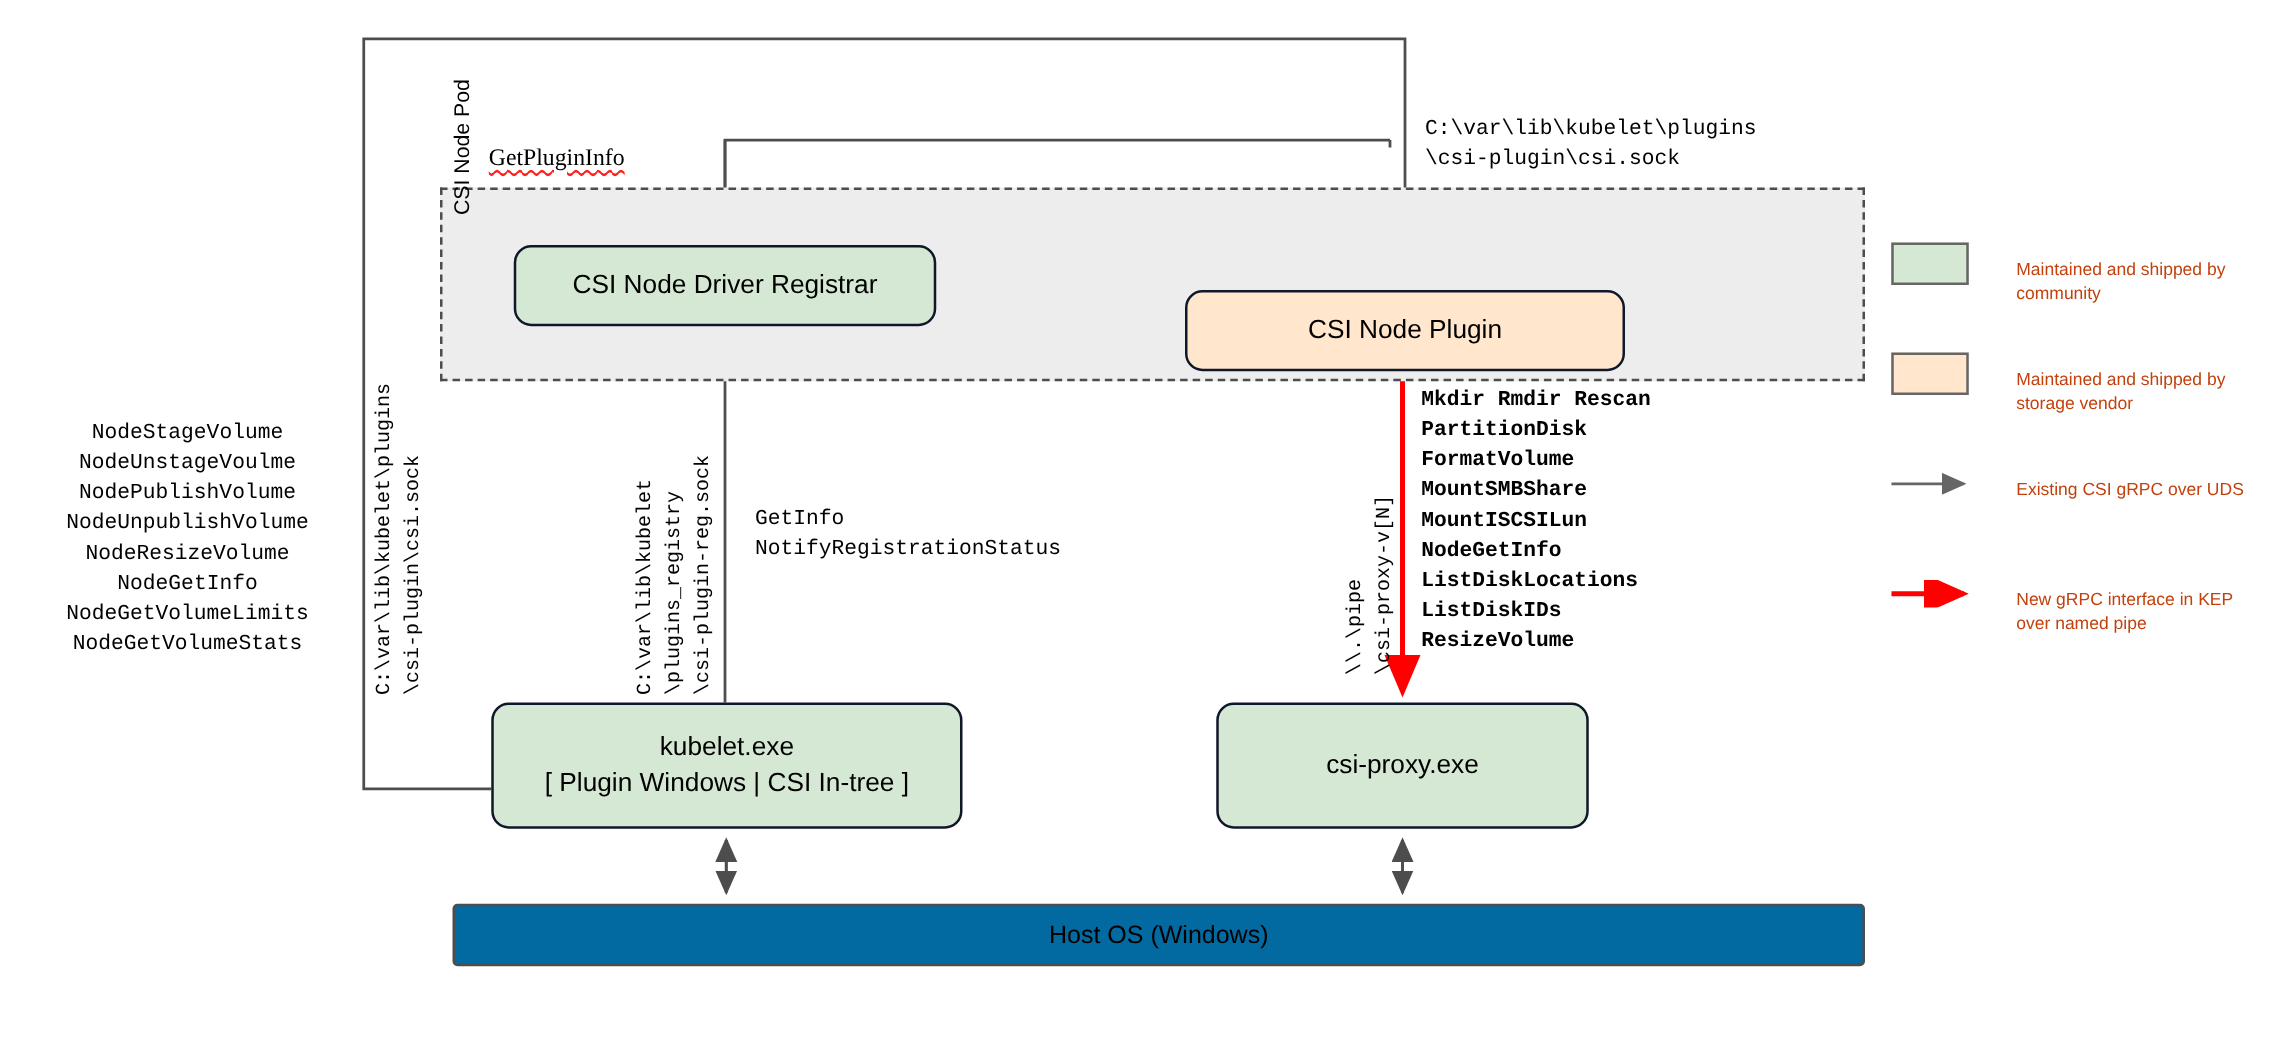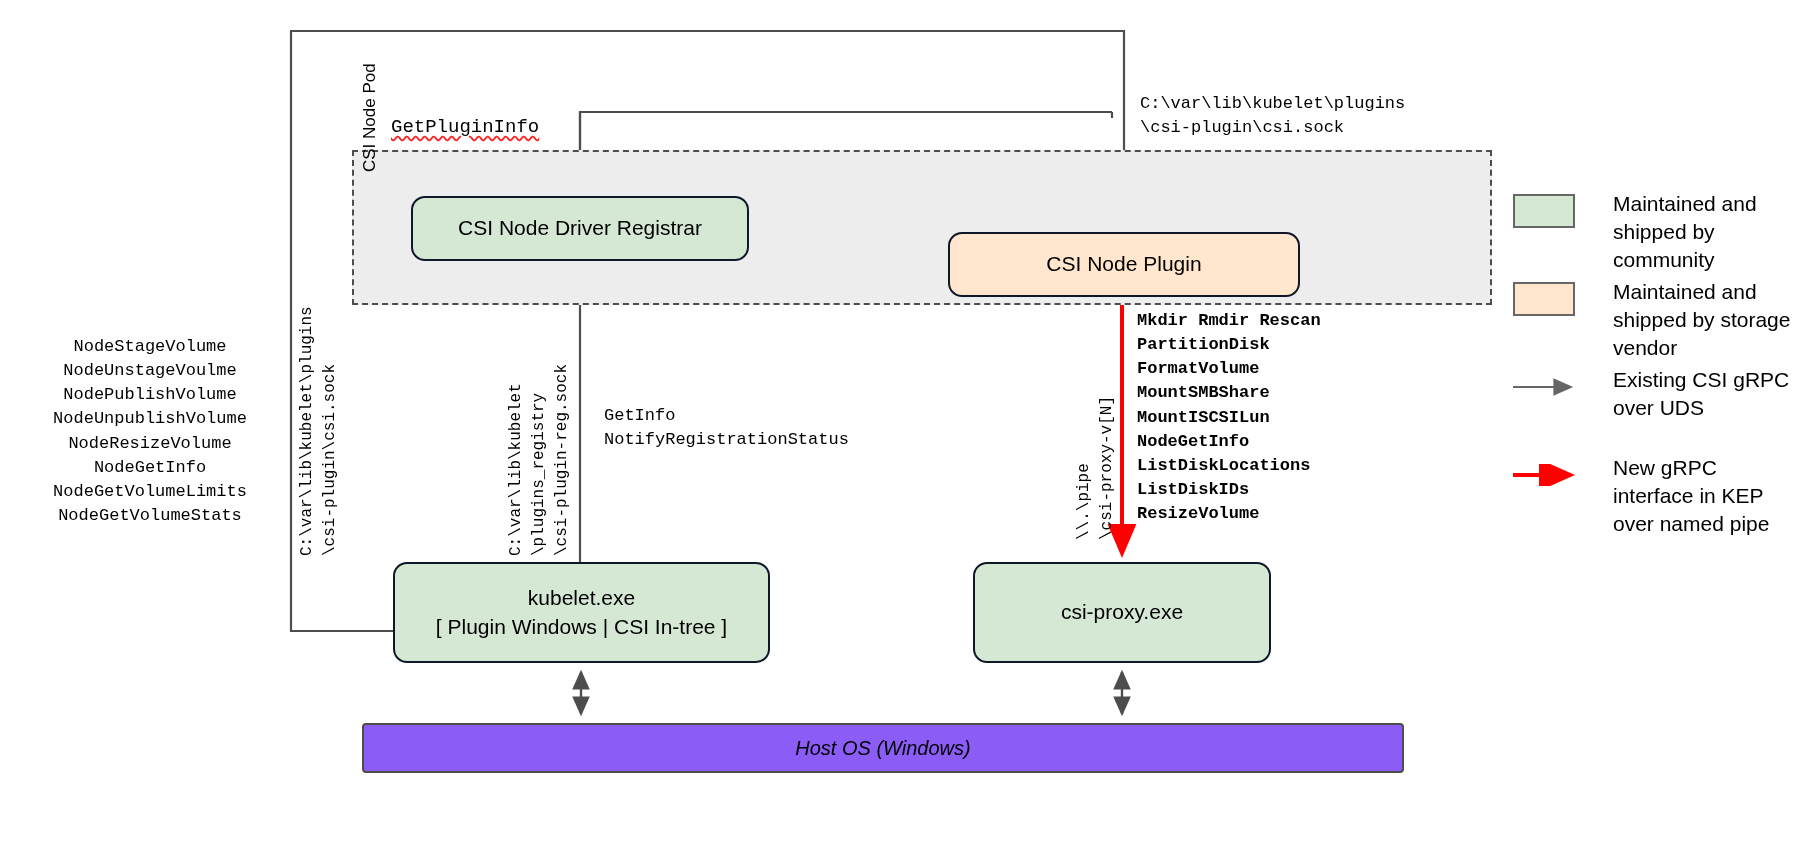--- a/index.html
+++ b/index.html
@@ -28,34 +28,33 @@
     font-size:21px;line-height:1.35;color:#000;
   }
   .green{background:#d5e8d4;}
   .yellow{background:#ffe6cc;margin-top:36px;}
 
   #box-registrar{left:411px;top:196px;width:338px;height:65px;}
   #box-nodeplugin{left:948px;top:196px;width:352px;height:65px;}
   #box-kubelet{left:393px;top:562px;width:377px;height:101px;}
   #box-csiproxy{left:973px;top:562px;width:298px;height:101px;}
   #box-hostos{
-    left:362px;top:723px;width:1042px;height:50px;
+    left:362px;top:723px;width:1130px;height:50px;
     box-sizing:border-box;border:2px solid #4d4d4d;border-radius:4px;
-    background:#8b5cf6;display:flex;align-items:center;justify-content:center;
+    background:#0369a1;display:flex;align-items:center;justify-content:center;
     font-size:20px;
-    font-style:italic;
   }
 
   
   .mono{font-family:"Liberation Mono",monospace;font-size:17px;line-height:1.42;color:#000;white-space:pre;}
   .mono-right{text-align:center;}
 
   #label-getplugininfo{
     left:391px;top:116px;
-    font-family:Liberation Mono, monospace;font-size:19px;color:#000;
+    font-family:Liberation Serif, serif;font-size:19px;color:#000;
     text-decoration:underline;text-decoration-color:#ff2020;
     text-decoration-style:wavy;text-underline-offset:3px;
   }
 
   #label-csisock-top{left:1140px;top:92px;}
   #label-getinfo{left:604px;top:404px;}
   #label-nodeapi{left:20px;top:335px;width:260px;}
   #label-proxyapi{left:1137px;top:309px;font-weight:bold;}
 
   
@@ -69,22 +68,22 @@
   #vlabel-pipe{left:1073px;top:540px;}
 
   
   #legend{left:1513px;top:190px;width:290px;}
   .legend-row{position:relative;min-height:40px;margin-bottom:48px;}
   .legend-swatch{
     position:absolute;left:0;top:4px;width:62px;height:34px;
     box-sizing:border-box;border:2px solid #666;
   }
   .legend-text{
-    position:absolute;left:100px;top:0;width:190px;
-    font-size:21px;line-height:1.33;color:#000000;
+    position:absolute;left:100px;top:16px;width:190px;
+    font-size:14px;line-height:1.33;color:#c2410c;
   }
   .legend-arrow{position:absolute;left:0;top:10px;width:76px;height:22px;}
 
   
   #wires{position:absolute;left:0;top:0;width:1818px;height:842px;pointer-events:none;}
 </style>
 </head>
 <body>
 
 <div id="stage">

